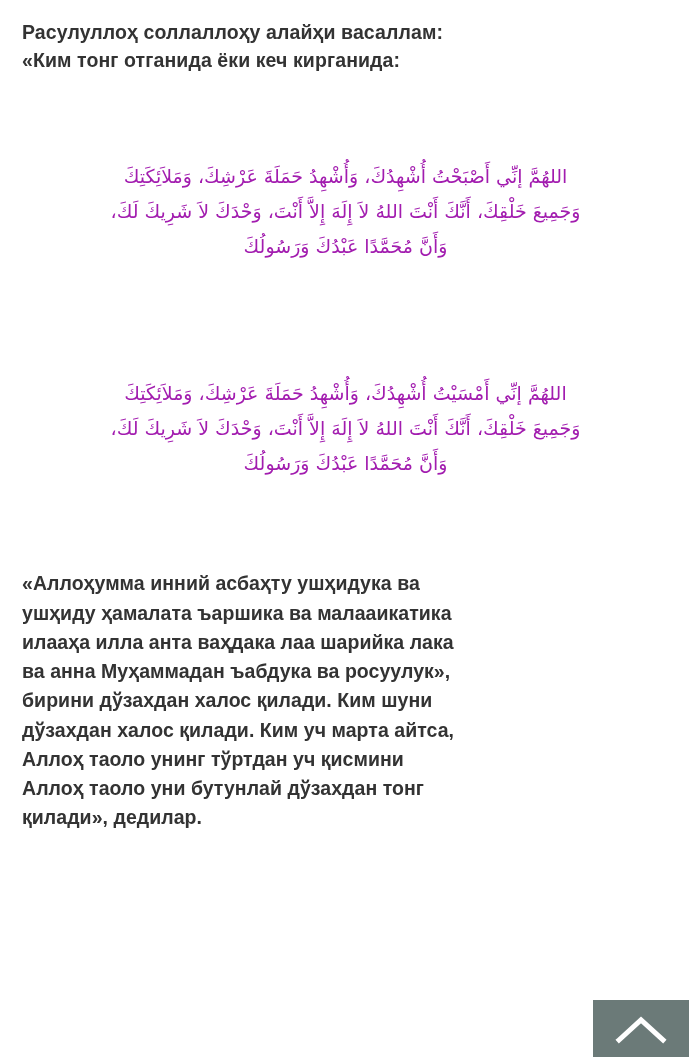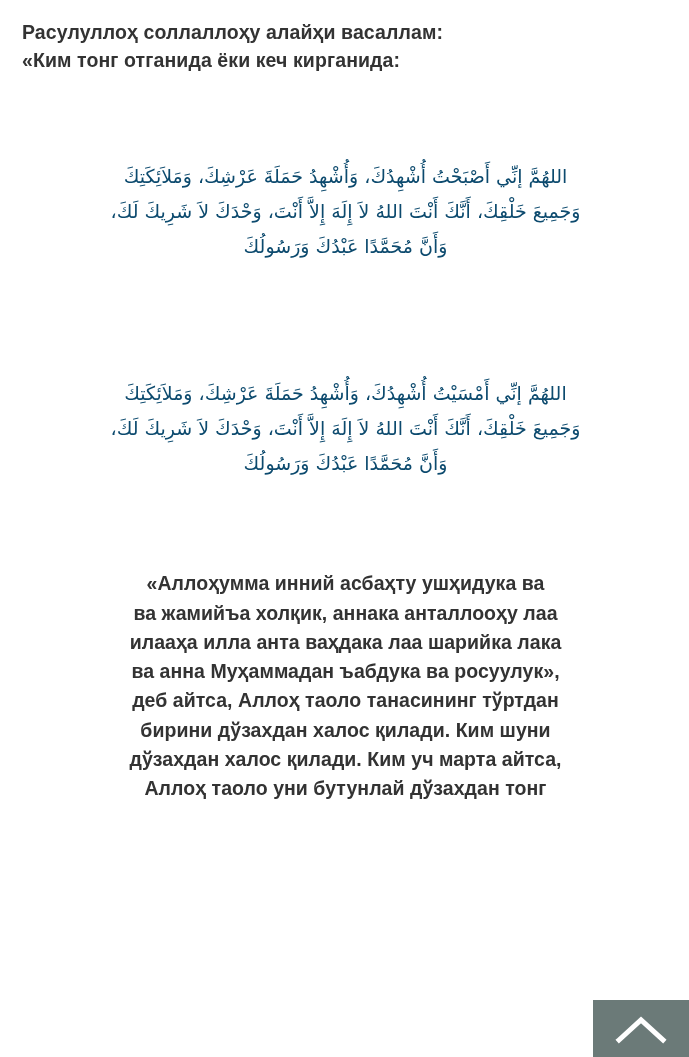--- a/index.html
+++ b/index.html
@@ -32,35 +32,34 @@
   .intro .line {
     display: block;
     white-space: nowrap;
   }
   .arabic-block {
     direction: rtl;
     text-align: center;
     font-family: "DejaVu Sans", "Liberation Sans", sans-serif;
     font-size: 19px;
     line-height: 1.85;
-    color: #0c4a6e;
+    color: #a21caf;
   }
   .arabic-block .aline {
     display: block;
   }
   #arabic-one { margin-top: 84px; }
   #arabic-two { margin-top: 112px; }
   .body-text {
     margin-top: 88px;
     font-size: 19.5px;
     font-weight: bold;
     line-height: 1.5;
     color: #333333;
     letter-spacing: 0.05px;
-    text-align: center;
   }
   .body-text .line {
     display: block;
     white-space: nowrap;
   }
   .scroll-top {
     position: absolute;
     right: 0;
     bottom: 0;
     width: 96px;
@@ -91,27 +90,28 @@
   </div>
 
   <div class="arabic-block" id="arabic-two">
     <span class="aline">اللهُمَّ إنِّي أَمْسَيْتُ أُشْهِدُكَ، وَأُشْهِدُ حَمَلَةَ عَرْشِكَ، وَمَلاَئِكَتِكَ</span>
     <span class="aline">وَجَمِيعَ خَلْقِكَ، أَنَّكَ أَنْتَ اللهُ لاَ إِلَهَ إِلاَّ أَنْتَ، وَحْدَكَ لاَ شَرِيكَ لَكَ،</span>
     <span class="aline">وَأَنَّ مُحَمَّدًا عَبْدُكَ وَرَسُولُكَ</span>
   </div>
 
   <div class="body-text">
     <span class="line">«Аллоҳумма инний асбаҳту ушҳидука ва</span>
-    <span class="line">ва жамийъа холқик, аннака анталлооҳу лаа</span>
+    <span class="line">ушҳиду ҳамалата ъаршика ва малааикатика</span>
     <span class="line">илааҳа илла анта ваҳдака лаа шарийка лака</span>
     <span class="line">ва анна Муҳаммадан ъабдука ва росуулук»,</span>
-    <span class="line">деб айтса, Аллоҳ таоло танасининг тўртдан</span>
     <span class="line">бирини дўзахдан халос қилади. Ким шуни</span>
     <span class="line">дўзахдан халос қилади. Ким уч марта айтса,</span>
+    <span class="line">Аллоҳ таоло унинг тўртдан уч қисмини</span>
     <span class="line">Аллоҳ таоло уни бутунлай дўзахдан тонг</span>
+    <span class="line">қилади», дедилар.</span>
   </div>
 
   <div class="scroll-top">
     <span>
       <svg width="52" height="30" viewBox="0 0 52 30" aria-hidden="true">
         <path d="M4 26 L26 6 L48 26" fill="none" stroke="#ffffff" stroke-width="5" stroke-linecap="square" stroke-linejoin="miter"></path>
       </svg>
     </span>
   </div>
 

